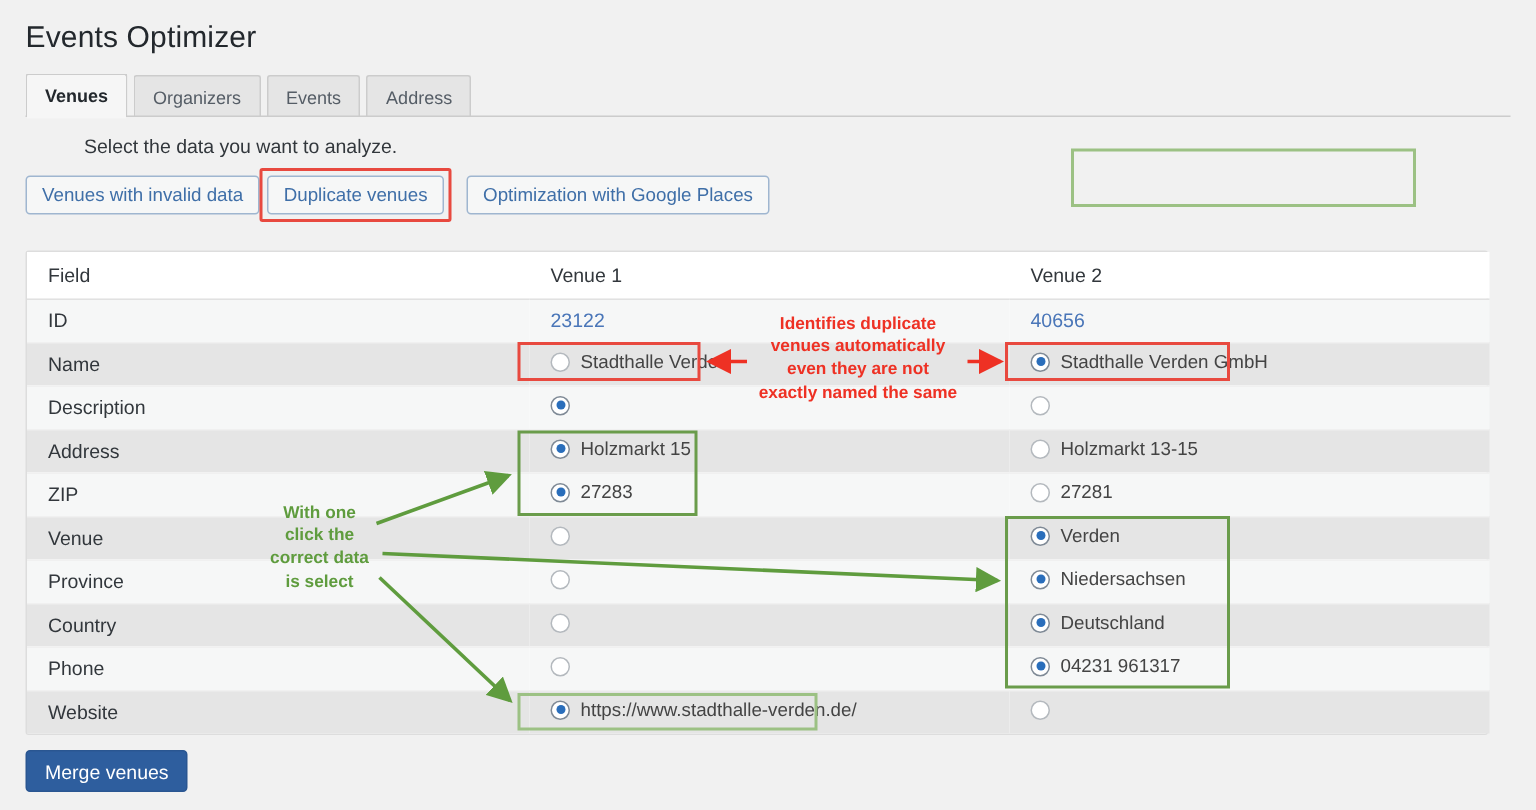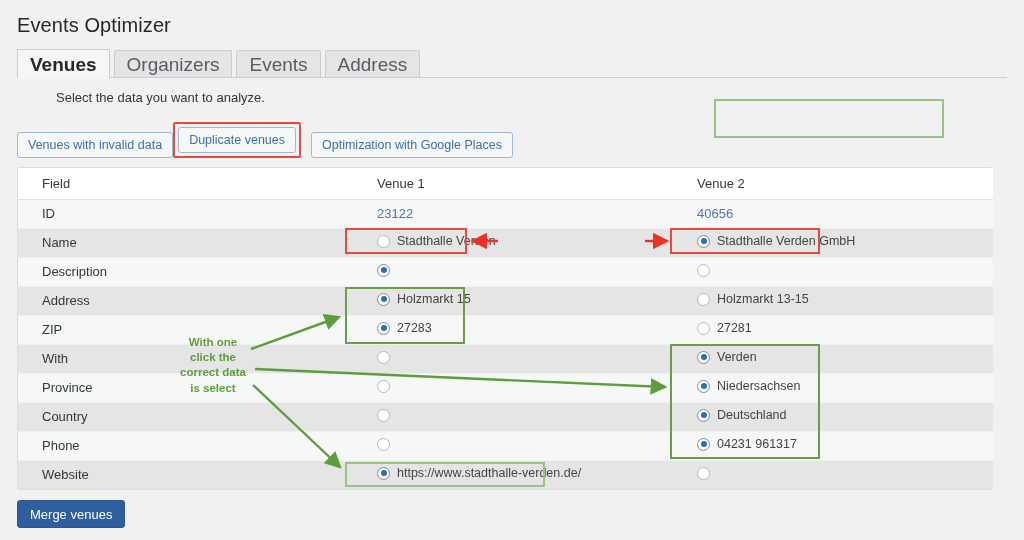--- a/index.html
+++ b/index.html
@@ -22,21 +22,21 @@
 
   
   .tabs {
     position: absolute; left: 17px; top: 49px;
     display: flex; align-items: flex-end; gap: 4px;
     height: 29px;
   }
   .tab {
     height: 28px; padding: 0 12px;
     display: flex; align-items: center; justify-content: center;
-    font-size: 19px; color: #555d66;
+    font-size: 12px; color: #555d66;
     background: #e5e5e5;
     border: 1px solid #ccc;
     border-bottom: none;
     border-radius: 2px 2px 0 0;
     cursor: pointer;
     position: relative;
     line-height: 1;
   }
   .tab.active {
     background: #f6f6f6; color: #23282d; font-weight: bold;
@@ -54,22 +54,22 @@
   }
 
   
   .intro {
     position: absolute; left: 17px; top: 90px;
     font-size: 13px; color: #32373c; margin-left: 39px;
   }
 
   
   .filter-row {
-    position: absolute; left: 17px; top: 122px;
-    display: flex; align-items: flex-end; gap: 0;
+    position: absolute; left: 17px; top: 112px;
+    display: flex; align-items: center; gap: 0;
   }
   .btn-secondary {
     height: 26px; padding: 0 10px;
     display: inline-flex; align-items: center; justify-content: center;
     font-size: 12.5px; color: #3f6fa8;
     background: #f6f7f7;
     border: 1px solid #9fb6d0;
     border-radius: 3px;
     cursor: pointer; white-space: nowrap;
     line-height: 1;
@@ -93,21 +93,21 @@
     width: 975px;
     background: #fff;
     border: 1px solid #ddd;
     border-radius: 2px;
   }
   table.venues { width: 100%; border-collapse: collapse; table-layout: fixed; }
   table.venues th, table.venues td {
     text-align: left;
     font-size: 13px;
     color: #32373c;
-    padding: 0 24px;
+    padding: 0 14px;
     height: 29px;
     vertical-align: middle;
     border: none;
   }
   table.venues thead th {
     height: 31px;
     font-weight: 400;
     color: #32373c;
     background: #fff;
     border-bottom: 1px solid #e1e1e1;
@@ -278,21 +278,21 @@
                 <span class="radio checked"></span>
                 <span class="opt-label">27283</span>
               </span></td>
           <td><span class="opt">
                 <span class="radio"></span>
                 <span class="opt-label">27281</span>
               </span></td>
         </tr>
 
         <tr class="even">
-          <td>With</td>
+          <td>Venue</td>
           <td><span class="opt">
                 <span class="radio"></span>
                 <span class="opt-label"></span>
               </span></td>
           <td><span class="opt">
                 <span class="radio checked"></span>
                 <span class="opt-label">Verden</span>
               </span></td>
         </tr>
 
@@ -352,20 +352,26 @@
 
   <div class="overlay">
 
     <div class="anno-box" style="left:345px; top:228px; width:122px; height:26px;"></div>
     <div class="anno-box" style="left:670px; top:228px; width:150px; height:26px;"></div>
 
     <div class="anno-box green" style="left:345px; top:287px; width:120px; height:57px;"></div>
     <div class="anno-box green" style="left:670px; top:344px; width:150px; height:115px;"></div>
     <div class="anno-box green-soft" style="left:345px; top:462px; width:200px; height:25px;"></div>
 
+    <div class="anno-text red" style="left:492px; top:209px; width:160px;">
+      <div>Identifies duplicate</div>
+      <div>venues automatically</div>
+      <div>even they are not</div>
+      <div>exactly named the same</div>
+    </div>
 
     <div class="anno-text green" style="left:170px; top:335px; width:86px;">
       <div>With one</div>
       <div>click the</div>
       <div>correct data</div>
       <div>is select</div>
     </div>
 
     <svg width="1024" height="540" style="position:absolute;left:0;top:0;">
       <defs>

